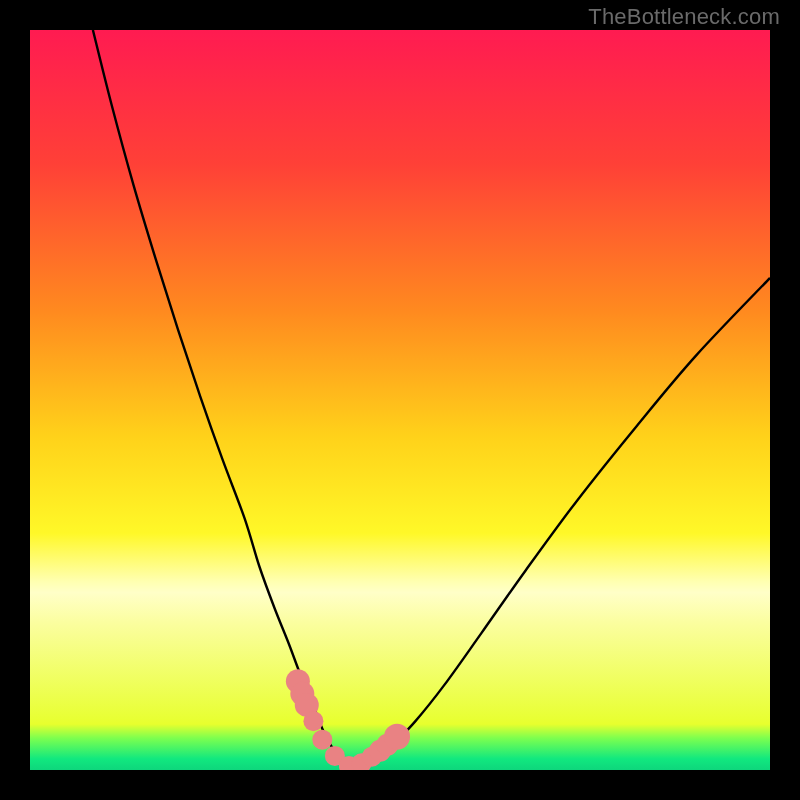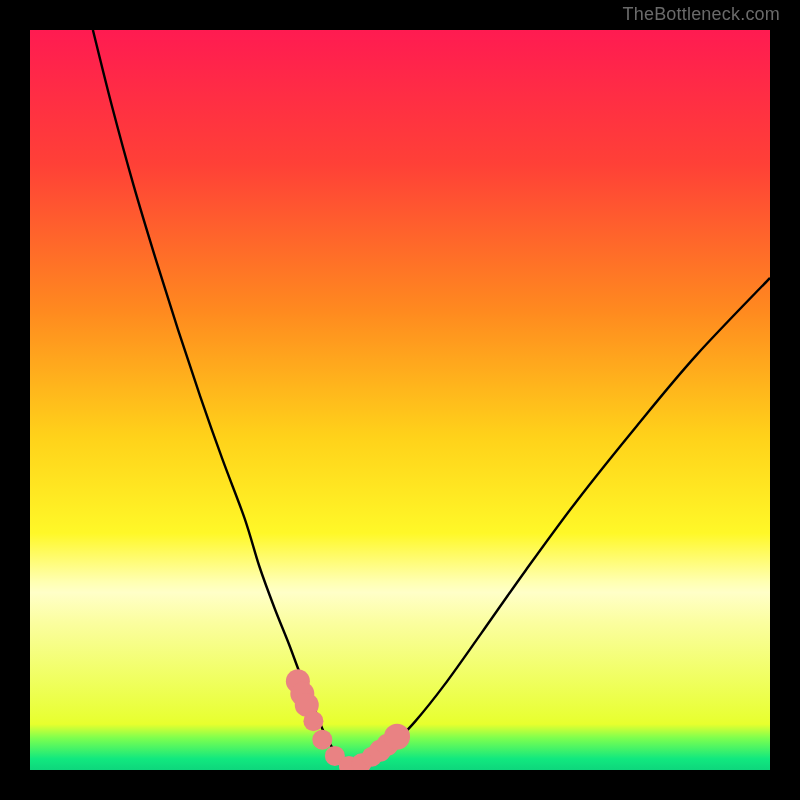--- a/index.html
+++ b/index.html
@@ -9,21 +9,21 @@
     height: 800px;
     background: #000;
     position: relative;
     font-family: Arial, sans-serif;
   }
   .watermark {
     position: absolute;
     top: 4px;
     right: 20px;
     color: #6a6a6a;
-    font-size: 18px;
+    font-size: 22px;
     font-weight: 500;
     z-index: 10;
     letter-spacing: 0.2px;
   }
   .plot-area {
     position: absolute;
     left: 30px;
     top: 30px;
     width: 740px;
     height: 740px;

